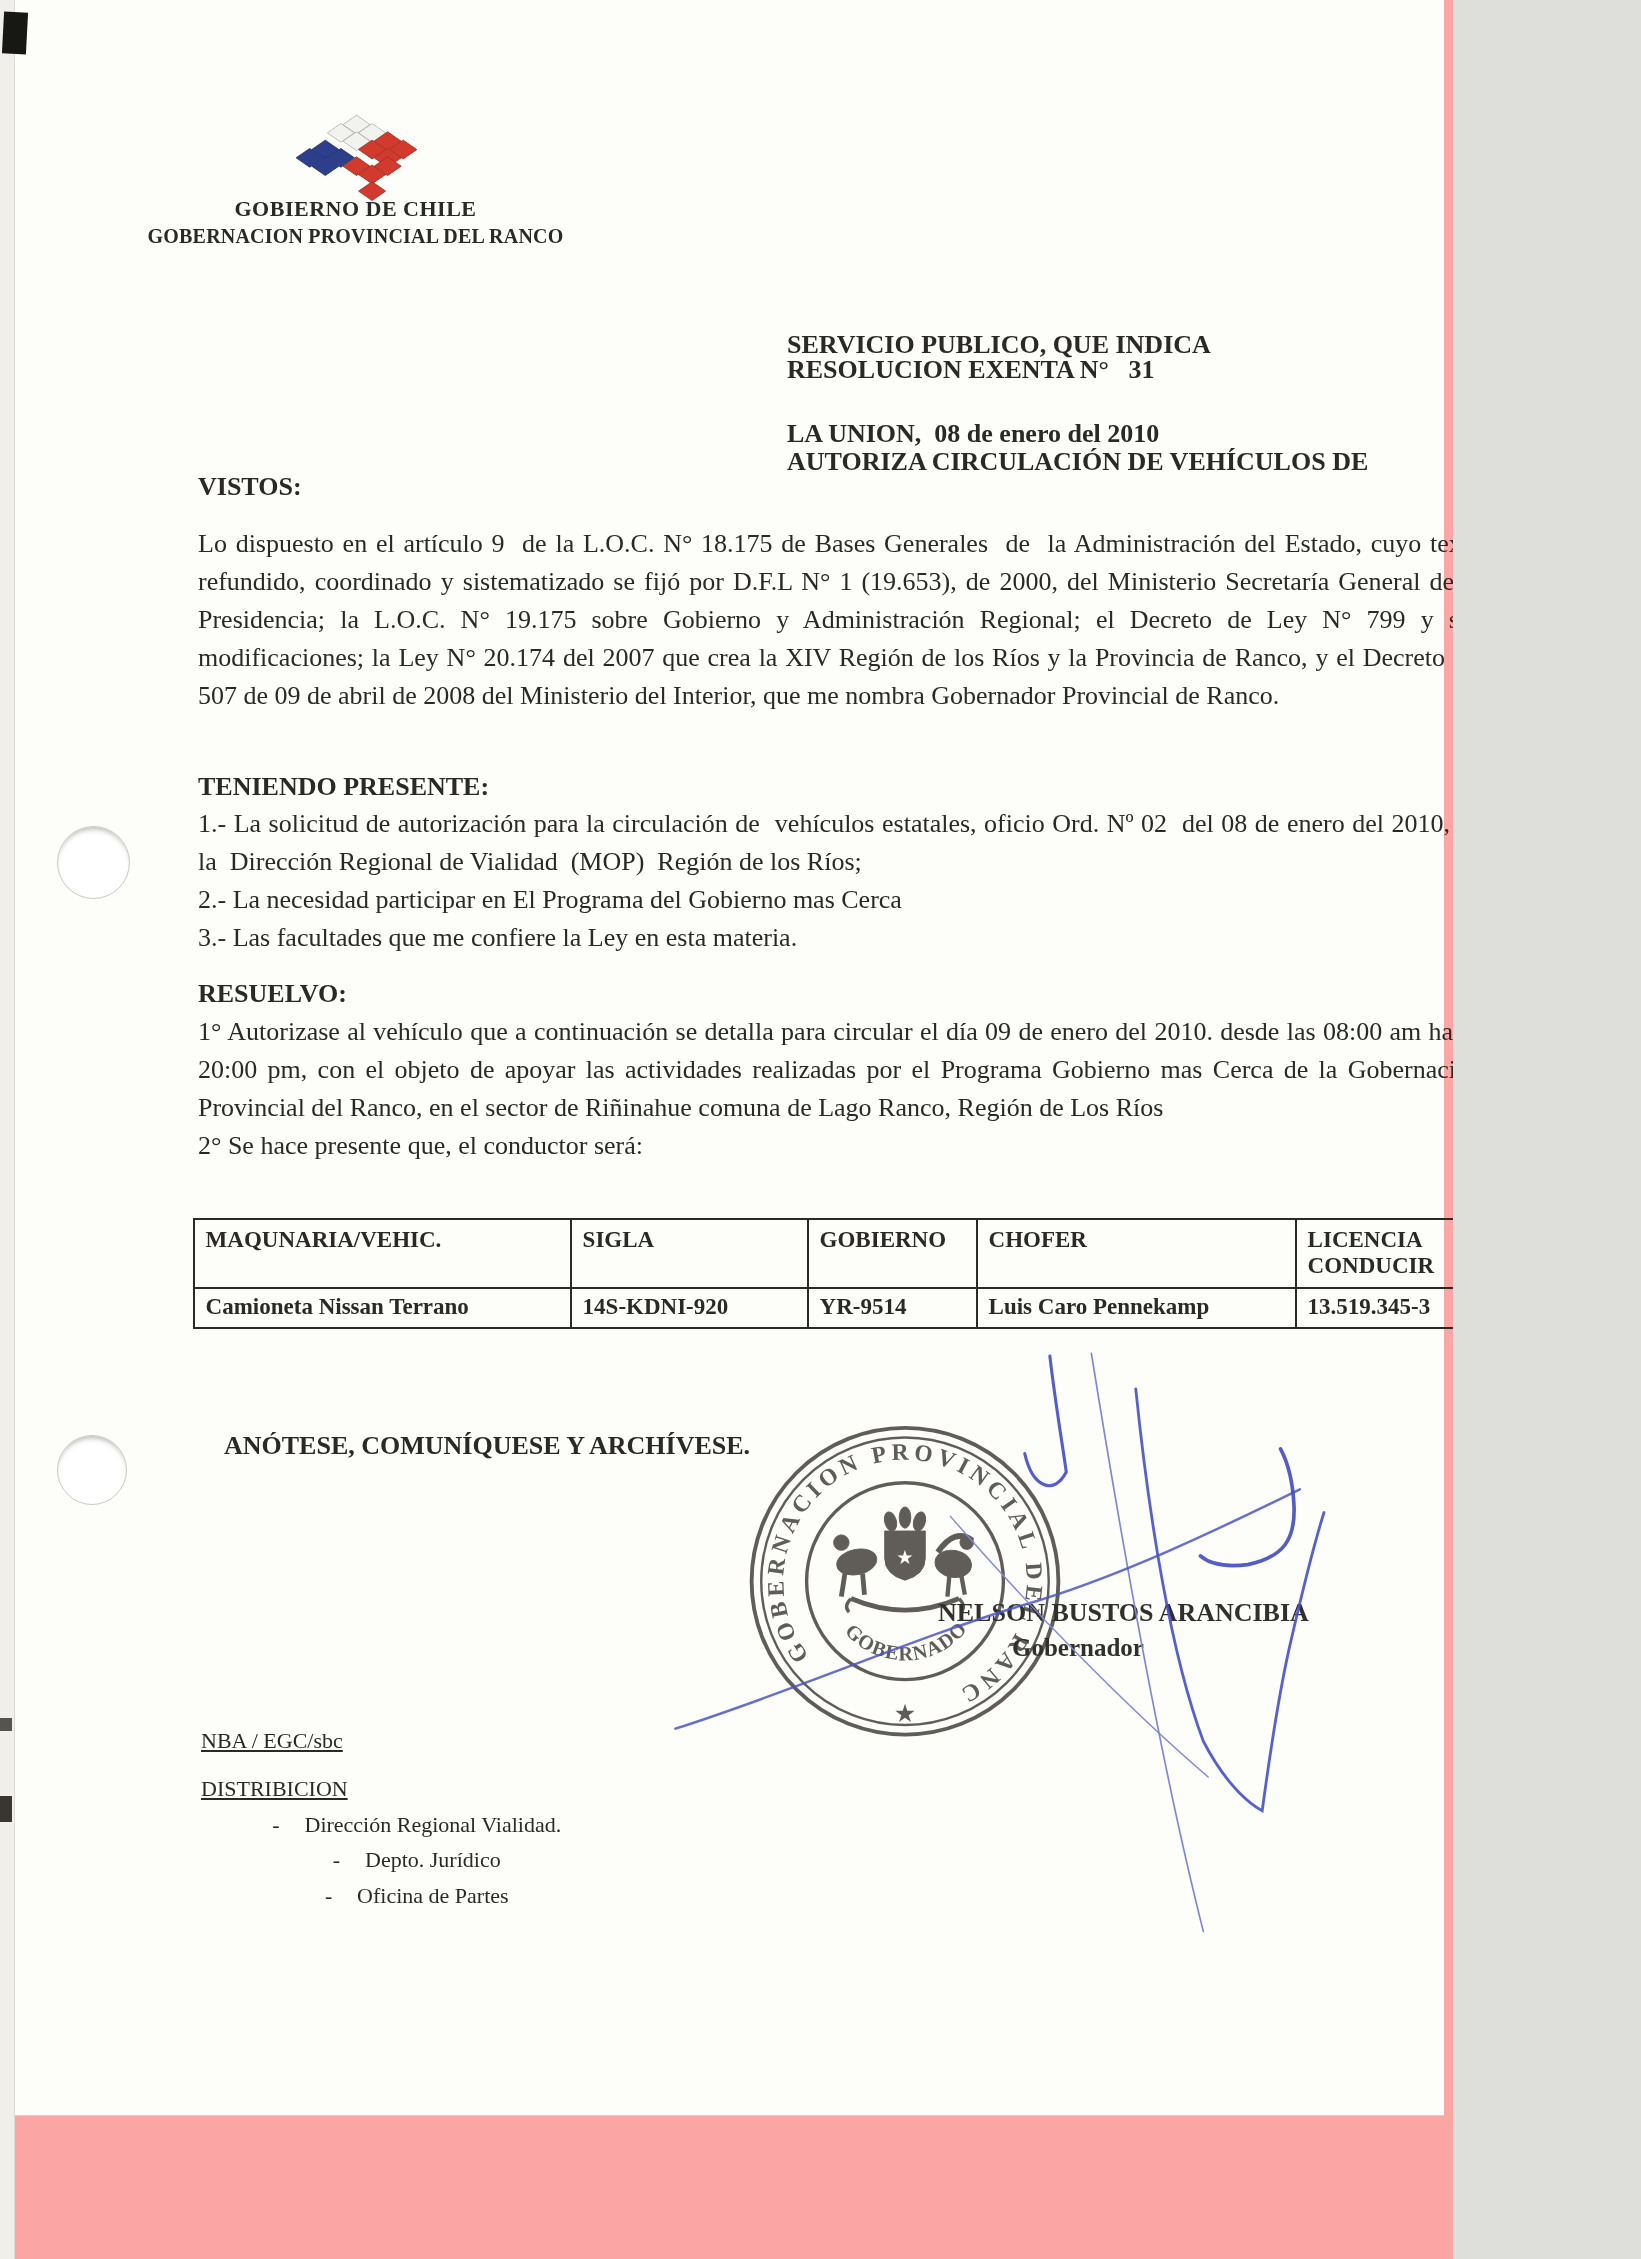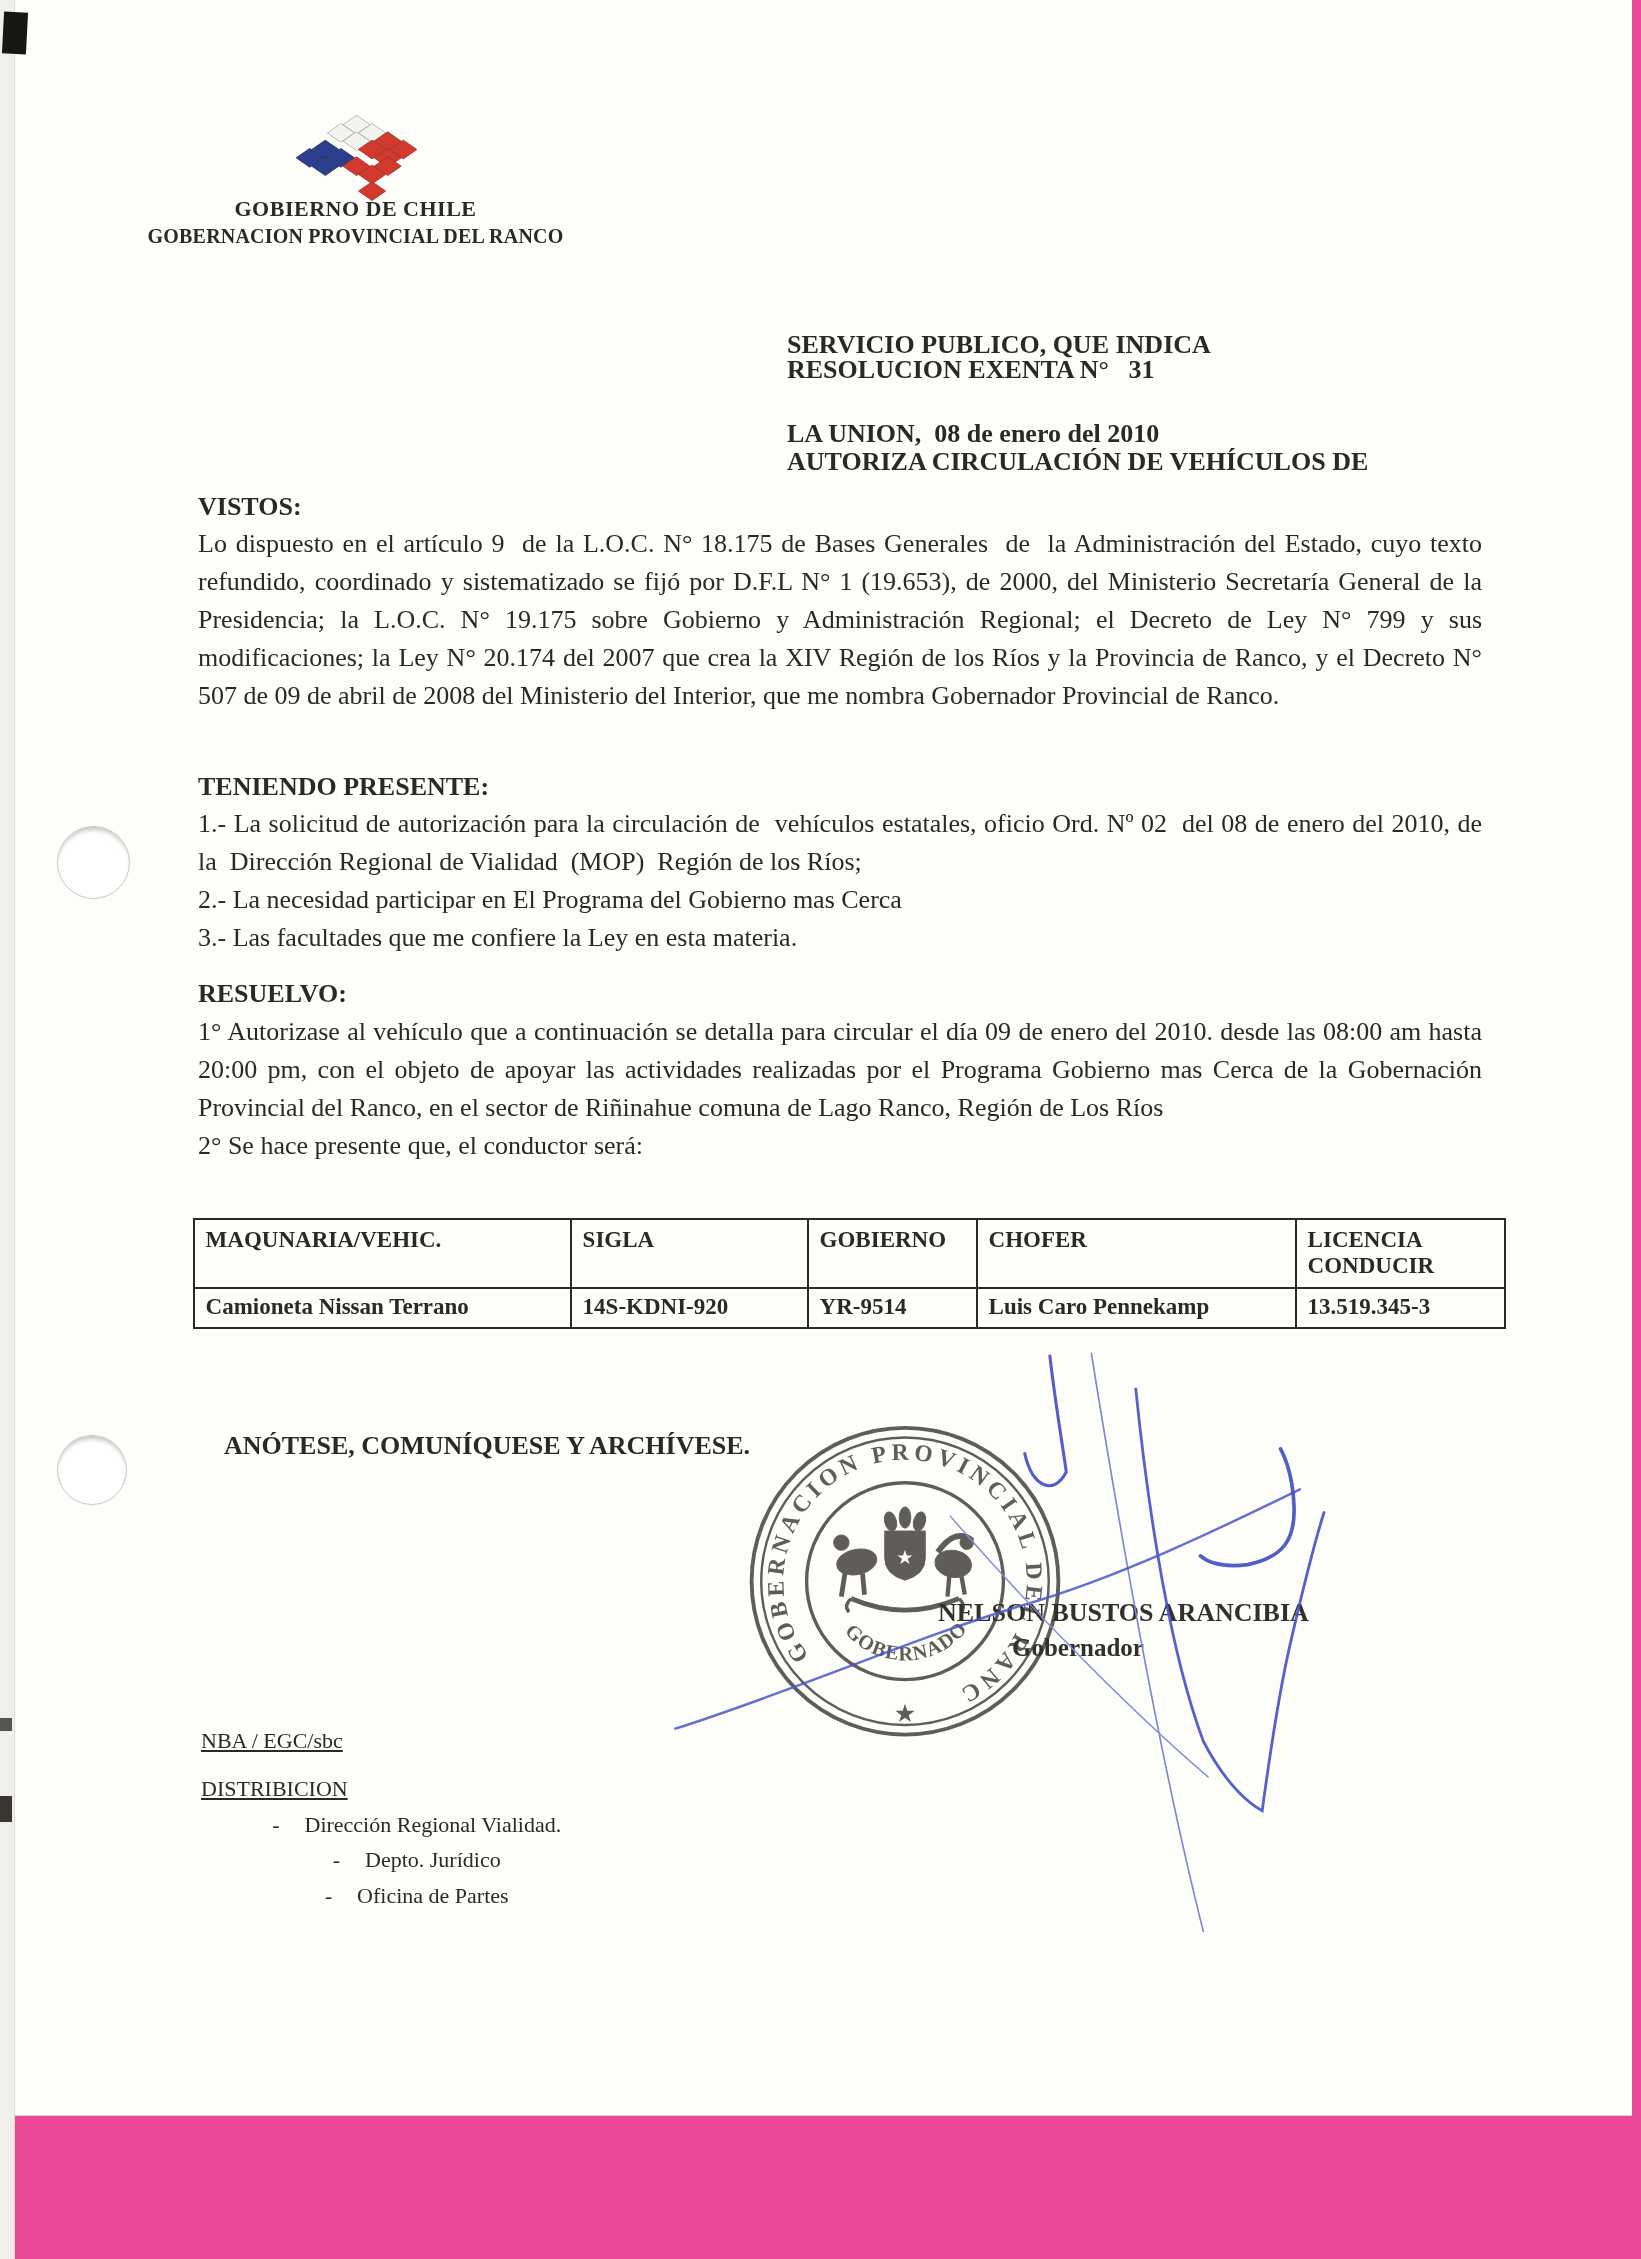--- a/index.html
+++ b/index.html
@@ -1,19 +1,19 @@
 <!DOCTYPE html>
 <html><head>
 <meta charset="utf-8">
 <style>
   * { margin:0; padding:0; box-sizing:border-box; }
   html,body { background:#dededa; }
   .scan {
-    position:relative; width:1641px; height:2259px; overflow:hidden;
-    background:#ec4899;
+    position:relative; width:1453px; height:2259px; overflow:hidden;
+    background:#fca5a5;
     font-family:"Liberation Serif", serif;
     color:#2b2926;
   }
   .paper {
     position:absolute; left:15.4px; top:0; right:8.7px; height:2116px;
     background:#fdfdfa;
     border-bottom:1.9px solid #d5d4cc;
   }
   .left-strip {
     position:absolute; left:0; top:0; width:15.4px; height:2259px;
@@ -32,21 +32,21 @@
   .org2 { font-weight:bold; font-size:20px; letter-spacing:0.2px; margin-top:2.9px; }
   
   .tblock { position:absolute; left:787px; width:637px; font-weight:bold; font-size:26px; white-space:pre; }
   .subject { top:247px; line-height:39px; }
   .resol   { top:355px; }
   .pdate   { top:419px; }
   
   .body-abs { position:absolute; left:198px; width:1284px; font-size:26px; line-height:38px; }
   .h-bold { font-weight:bold; font-size:26px; }
   .just { text-align:justify; white-space:pre-wrap; }
-  .v-head { top:488px; }
+  .v-head { top:468px; }
   .v-body { top:525px; }
   .tp-head { top:768px; }
   .tp-items { top:805px; }
   .rs-head { top:975px; }
   .rs-items { top:1013px; }
   
   table.veh {
     position:absolute; left:193px; top:1218px; width:1309px;
     border-collapse:collapse; table-layout:fixed;
   }

